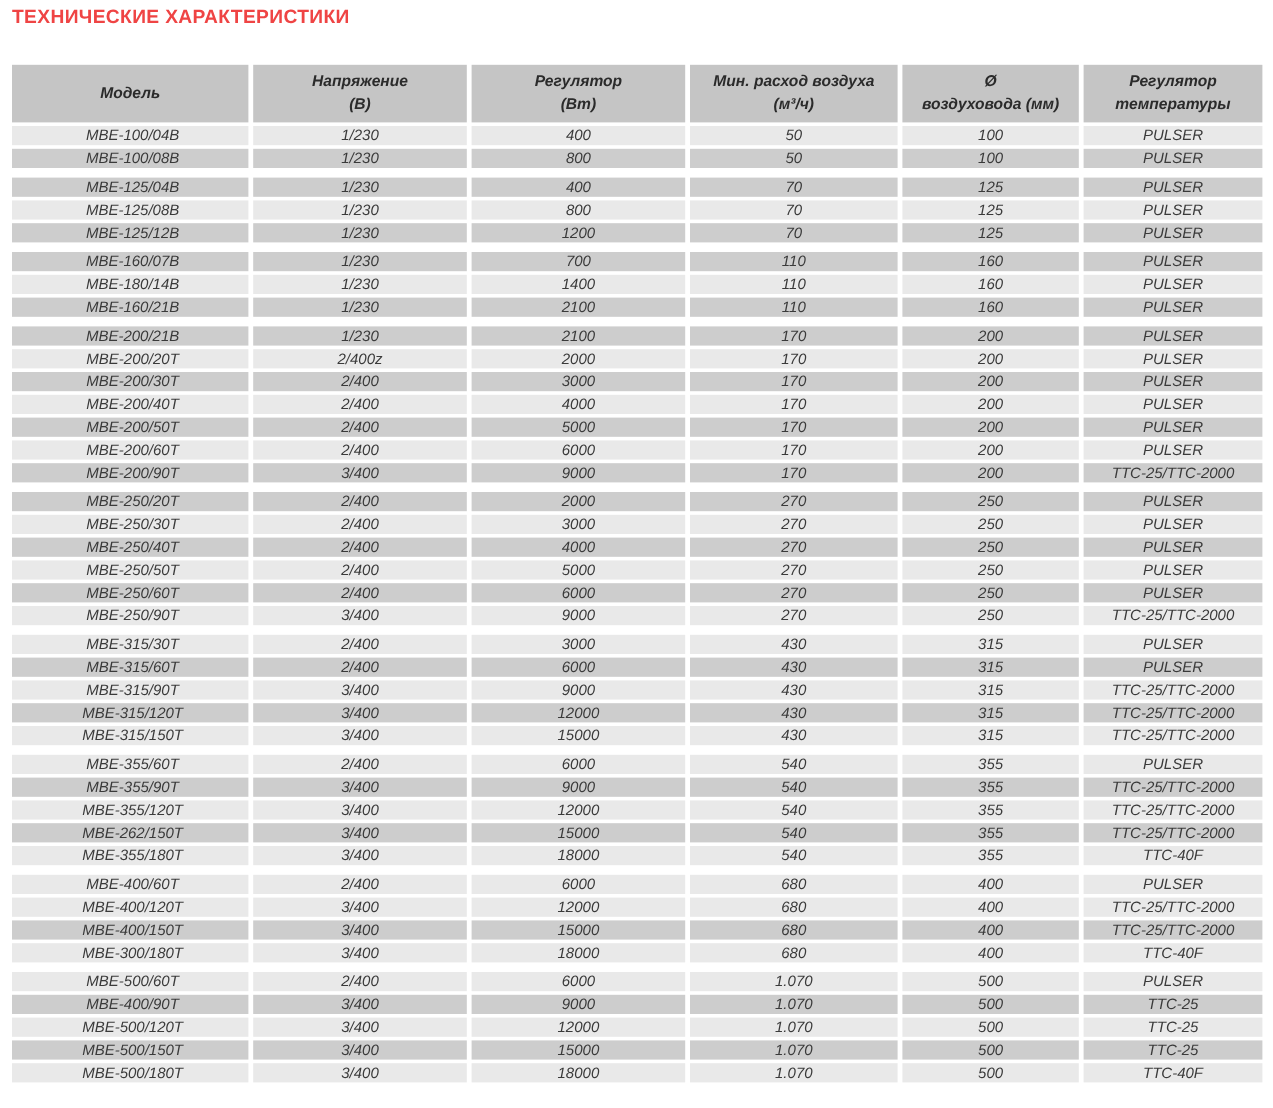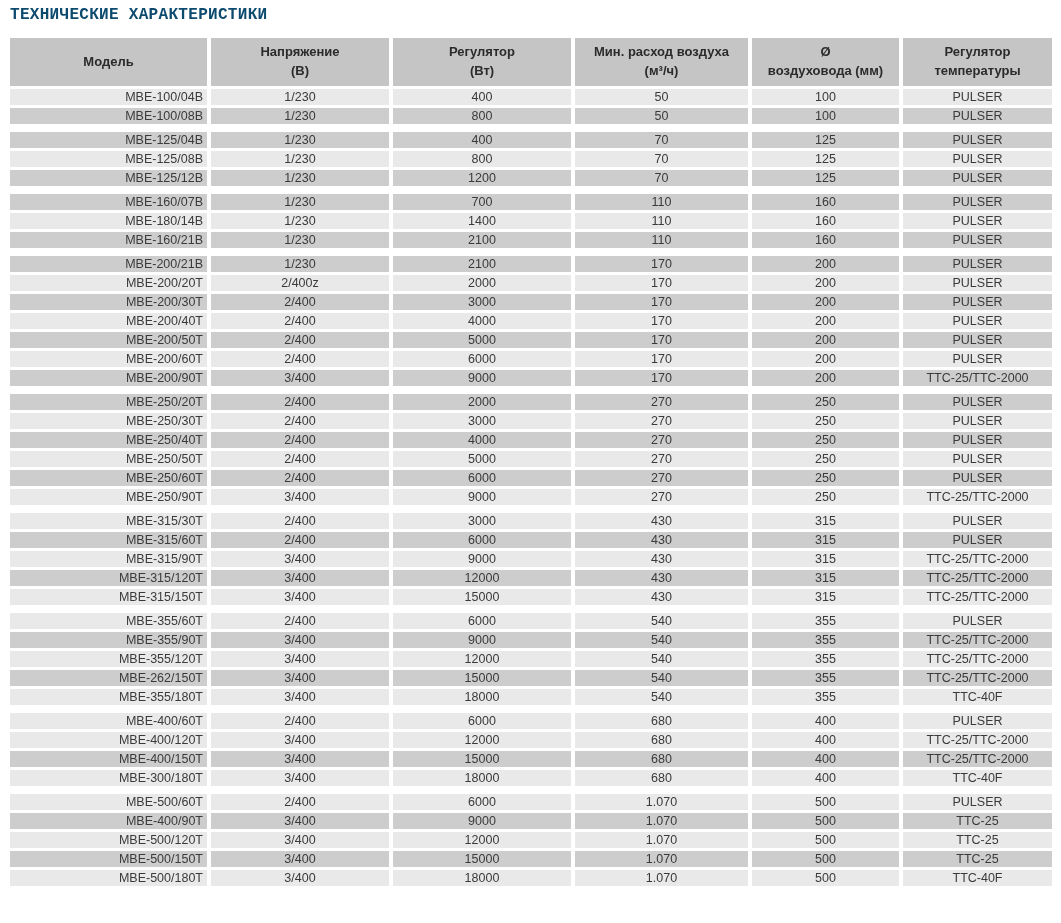--- a/index.html
+++ b/index.html
@@ -12,31 +12,31 @@
     width: 1061px;
     height: 923px;
     box-sizing: border-box;
     padding: 4px 5px 0 10px;
     background: #ffffff;
     overflow: hidden;
   }
   .title {
     font-size: 16px;
     font-weight: bold;
-    color: #0c4a6e;
-    margin: 2px 0 11px 0;
+    color: #ef4444;
+    margin: 2px 0 27px 0;
     letter-spacing: 0.3px;
-    font-family: Liberation Mono, monospace;
   }
   table.spec-table {
     border-collapse: separate;
     border-spacing: 4px 3px;
     table-layout: fixed;
     width: 1050px;
     margin-left: -4px;
+    font-style: italic;
   }
   th {
     background: #c5c5c5;
     font-weight: bold;
     font-size: 13px;
     color: #2b2b2b;
     height: 44px;
     vertical-align: middle;
     text-align: center;
     padding: 2px 4px;
@@ -46,21 +46,21 @@
     font-size: 12.5px;
     color: #3a3a3a;
     height: 16px;
     text-align: center;
     padding: 0 4px;
     white-space: nowrap;
     overflow: hidden;
   }
   tr.light td { background: #e9e9e9; }
   tr.dark  td { background: #cdcdcd; }
-  td.model { text-align: right; padding-left: 8px; }
+  td.model { text-align: center; padding-left: 8px; }
   tr.spacer td {
     background: transparent;
     height: 2px;
     padding: 0;
   }
 </style>
 </head>
 <body>
 
 <div class="page">

